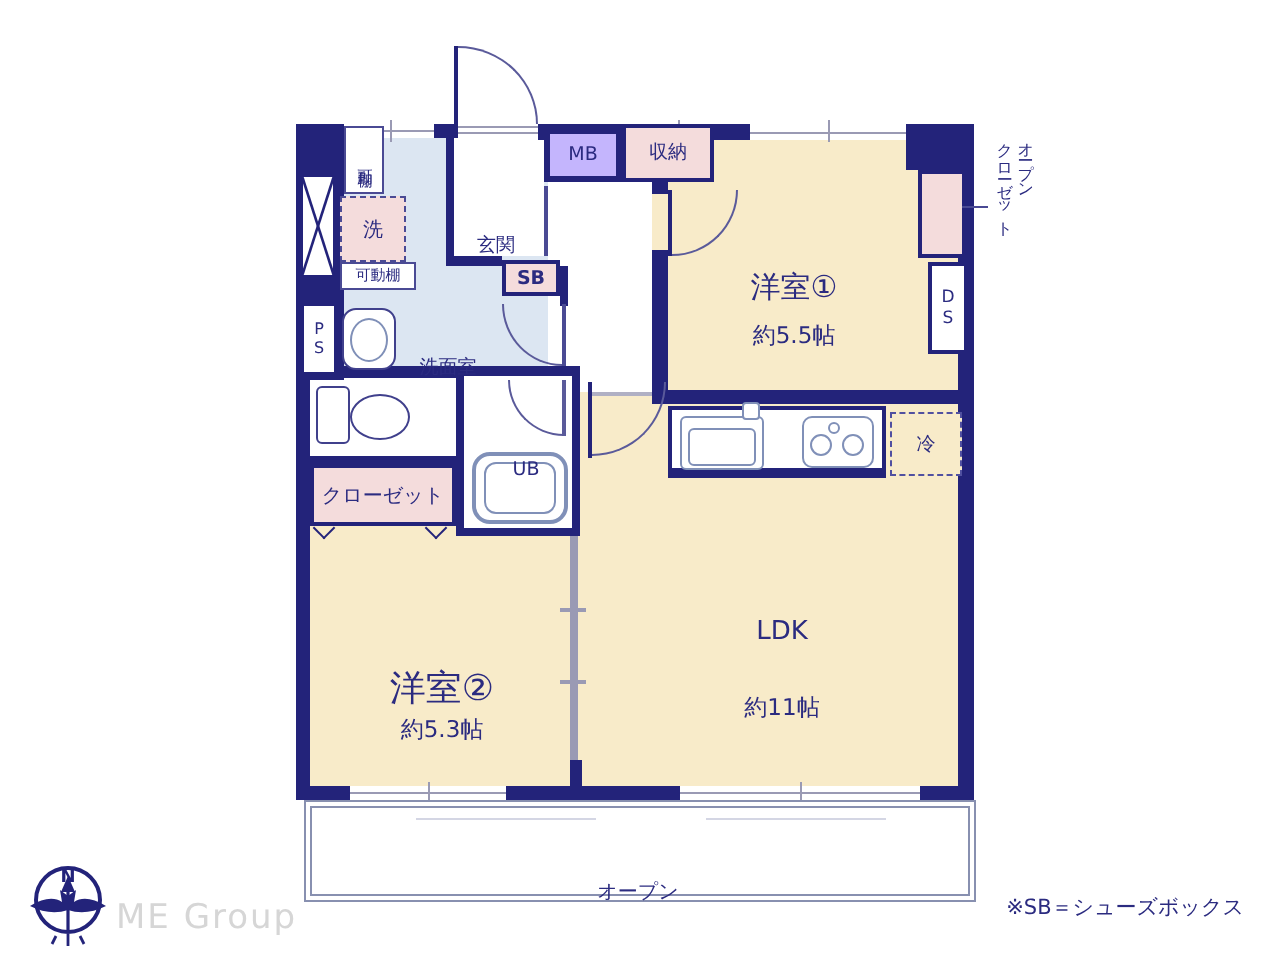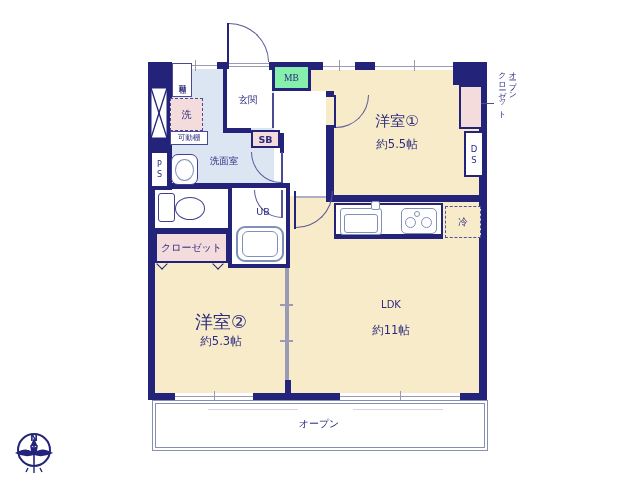--- a/index.html
+++ b/index.html
@@ -2,21 +2,21 @@
 <html><head>
 <meta charset="utf-8">
 <style>
   html,body{margin:0;padding:0;}
   body{font-family:"DejaVu Sans","Liberation Sans",sans-serif;background:#ffffff;}
   #stage{position:relative;width:640px;height:480px;background:#ffffff;overflow:hidden;}
   .abs{position:absolute;}
   .room{position:absolute;}
   .wall{position:absolute;background:#23237a;}
   .grayline{position:absolute;background:#9a9ab4;}
-  .lbl{position:absolute;transform:translate(-50%,-50%);color:#2b2b80;white-space:nowrap;line-height:1;}
+  .lbl{position:absolute;transform:translate(-50%,-50%);color:#2b2b80;white-space:nowrap;line-height:1;margin-top:23px;}
   .box{position:absolute;box-sizing:border-box;display:flex;align-items:center;justify-content:center;color:#2b2b80;}
   .vtext{writing-mode:vertical-rl;text-orientation:upright;letter-spacing:0.5px;}
   .win{position:absolute;background:#ffffff;}
   .win .mid{position:absolute;left:0;right:0;top:45%;height:1px;background:#9a9ab4;}
   .win .tick{position:absolute;left:50%;top:-2px;width:1px;height:11px;background:#9a9ab4;}
   .arc{position:absolute;box-sizing:border-box;border:0 solid #5a5a9a;}
   .chev{position:absolute;width:7px;height:7px;border-right:1.5px solid #23237a;border-bottom:1.5px solid #23237a;transform:rotate(45deg);background:transparent;}
   .fixture{position:absolute;box-sizing:border-box;background:#ffffff;border:1.5px solid #4a4a94;}
 </style>
 </head>
@@ -102,22 +102,25 @@
 
   <div class="fixture" style="left:171px;top:154px;width:27px;height:31px;border-radius:7px;border-color:#40408c;"></div>
   <div class="fixture" style="left:175px;top:159px;width:19px;height:22px;border-radius:50%;border:1px solid #8090b8;"></div>
 
   <div class="box" style="left:155px;top:232px;width:73px;height:31px;background:#f4dcdc;border:2px solid #23237a;font-size:10px;">
     <span>クローゼット</span>
   </div>
   <div class="chev" style="left:158px;top:260px;"></div>
   <div class="chev" style="left:214px;top:260px;"></div>
 
-  <div class="box" style="left:272px;top:64px;width:39px;height:27px;background:#86efac;border:3px solid #23237a;font-size:9.5px;font-family:Liberation Serif, serif;">
+  <div class="box" style="left:272px;top:64px;width:39px;height:27px;background:#c4b5fd;border:3px solid #23237a;font-size:9.5px;">
     <span>MB</span>
+  </div>
+  <div class="box" style="left:311px;top:62px;width:46px;height:29px;background:#f4dcdc;border:2px solid #23237a;font-size:9.5px;">
+    <span>収納</span>
   </div>
   <div class="box" style="left:251px;top:130px;width:29px;height:18px;background:#f4dcdc;border:2.5px solid #23237a;font-size:9.5px;font-weight:bold;">
     <span>SB</span>
   </div>
 
   <svg class="abs" style="left:150px;top:87px;" width="18" height="52" viewBox="0 0 18 52">
     <rect x="0.75" y="0.75" width="16.5" height="50.5" fill="#ffffff" stroke="#23237a" stroke-width="1.5"></rect>
     <line x1="1" y1="1" x2="17" y2="51" stroke="#23237a" stroke-width="1.3"></line>
     <line x1="17" y1="1" x2="1" y2="51" stroke="#23237a" stroke-width="1.3"></line>
   </svg>
@@ -161,29 +164,31 @@
     <div class="abs" style="left:2px;top:2px;right:2px;bottom:2px;border:1px solid #8890b0;"></div>
     <div class="grayline" style="left:55px;top:8px;width:90px;height:1px;background:#d4d6e4;"></div>
     <div class="grayline" style="left:200px;top:8px;width:90px;height:1px;background:#d4d6e4;"></div>
   </div>
   <div class="lbl" style="left:319px;top:424px;font-size:10px;">オープン</div>
 
   <div class="lbl" style="left:248px;top:100px;font-size:9.5px;">玄関</div>
   <div class="lbl" style="left:224px;top:161px;font-size:9.5px;">洗面室</div>
   <div class="lbl" style="left:397px;top:121px;font-size:15px;">洋室①</div>
   <div class="lbl" style="left:397px;top:145px;font-size:11.5px;">約5.5帖</div>
-  <div class="lbl" style="left:391px;top:305px;font-size:10px;">LDK</div>
+  <div class="lbl" style="left:391px;top:293px;font-size:13px;">LDK</div>
   <div class="lbl" style="left:391px;top:331px;font-size:11.5px;">約11帖</div>
   <div class="lbl" style="left:221px;top:322px;font-size:18px;">洋室②</div>
   <div class="lbl" style="left:221px;top:342px;font-size:11.5px;">約5.3帖</div>
 
   <svg class="abs" style="left:11px;top:426px;" width="46" height="50" viewBox="0 0 46 50">
     <circle cx="23" cy="24" r="16" fill="none" stroke="#23237a" stroke-width="2"></circle>
     <text x="23" y="15" text-anchor="middle" font-size="9" font-weight="bold" fill="#23237a" font-family="DejaVu Sans, sans-serif">N</text>
     <line x1="23" y1="40" x2="23" y2="17" stroke="#23237a" stroke-width="1.6"></line>
     <polygon points="23,12 19.5,20 26.5,20" fill="#23237a"></polygon>
     <path d="M4,27 Q14,21 20,25 L19,19 L23,22 L27,19 L26,25 Q32,21 42,27 Q32,32 23,29 Q14,32 4,27 Z" fill="#23237a"></path>
     <line x1="17" y1="42" x2="15" y2="46" stroke="#23237a" stroke-width="1.4"></line>
     <line x1="29" y1="42" x2="31" y2="46" stroke="#23237a" stroke-width="1.4"></line>
     <line x1="23" y1="41" x2="23" y2="47" stroke="#23237a" stroke-width="1.4"></line>
   </svg>
+  <div class="abs" style="left:58px;top:449px;font-size:17px;letter-spacing:1px;color:#d6d6d6;">ME Group</div>
+  <div class="abs" style="right:18px;top:447px;font-size:10.5px;color:#2b2b80;">※SB＝シューズボックス</div>
 
 </div>
 
 </body></html>

